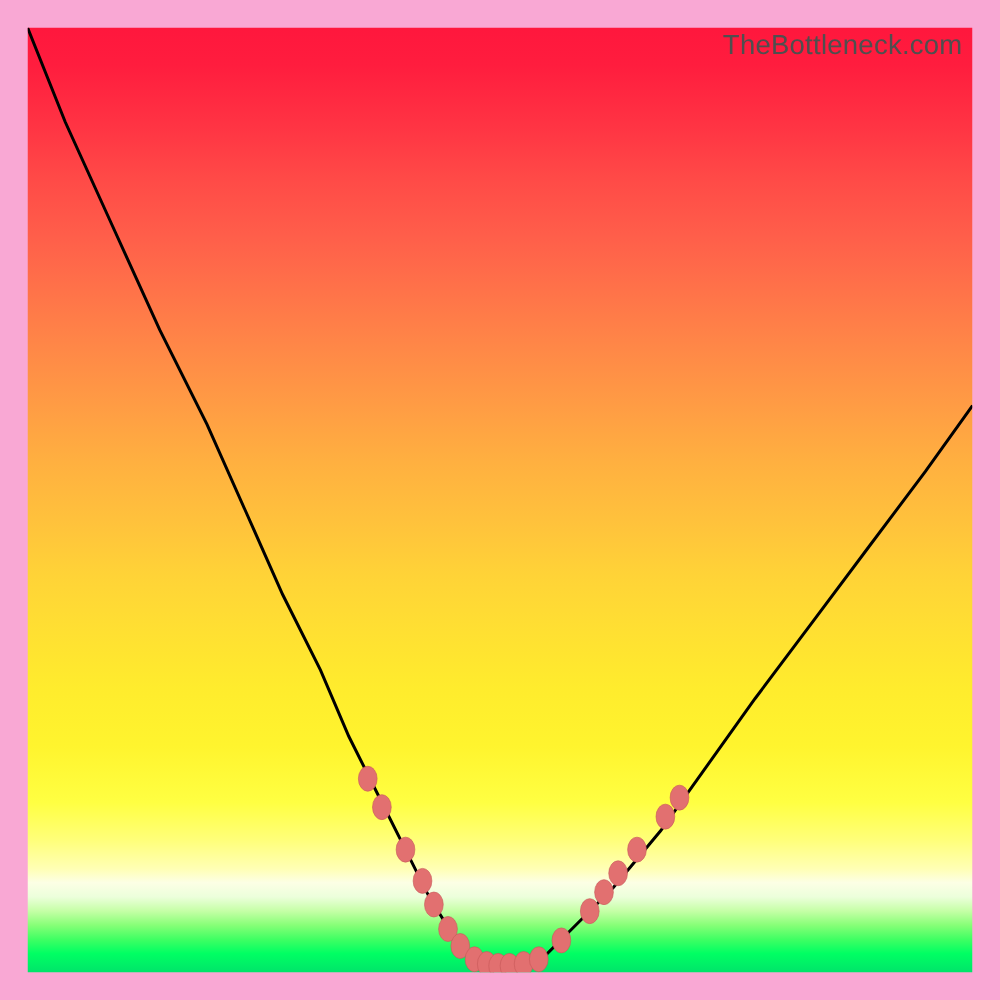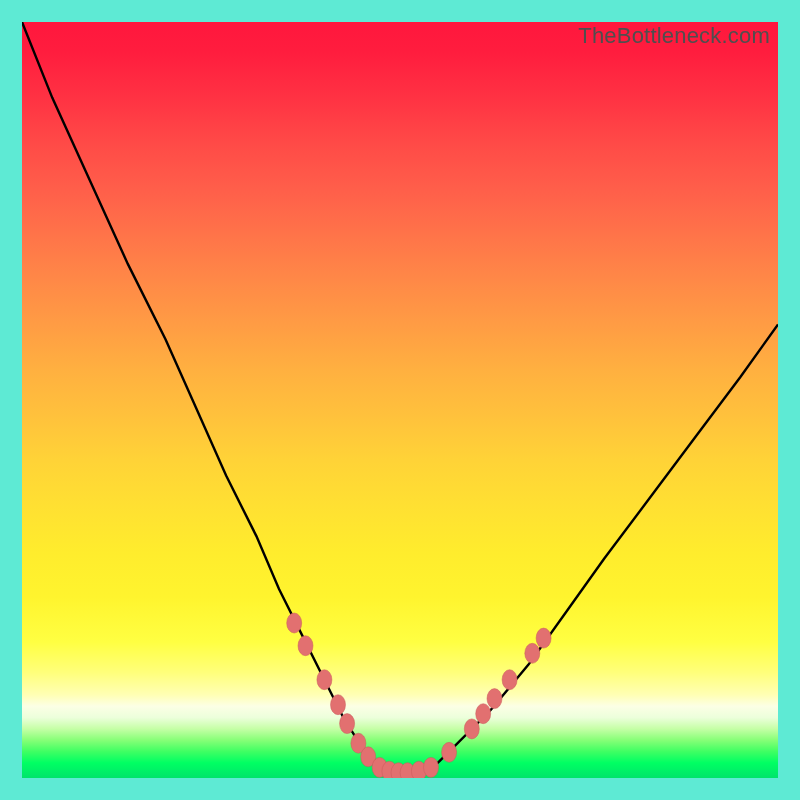--- a/index.html
+++ b/index.html
@@ -10,21 +10,21 @@
     overflow: hidden;
     background: #000;
     font-family: Arial, Helvetica, sans-serif;
   }
   .frame {
     position: absolute;
     left: 0;
     top: 0;
     width: 800px;
     height: 800px;
-    background: #5eead4;
+    background: #f9a8d4;
   }
   .plot {
     position: absolute;
     left: 22px;
     top: 22px;
     width: 756px;
     height: 756px;
     overflow: hidden;
   }
   .gradient {

